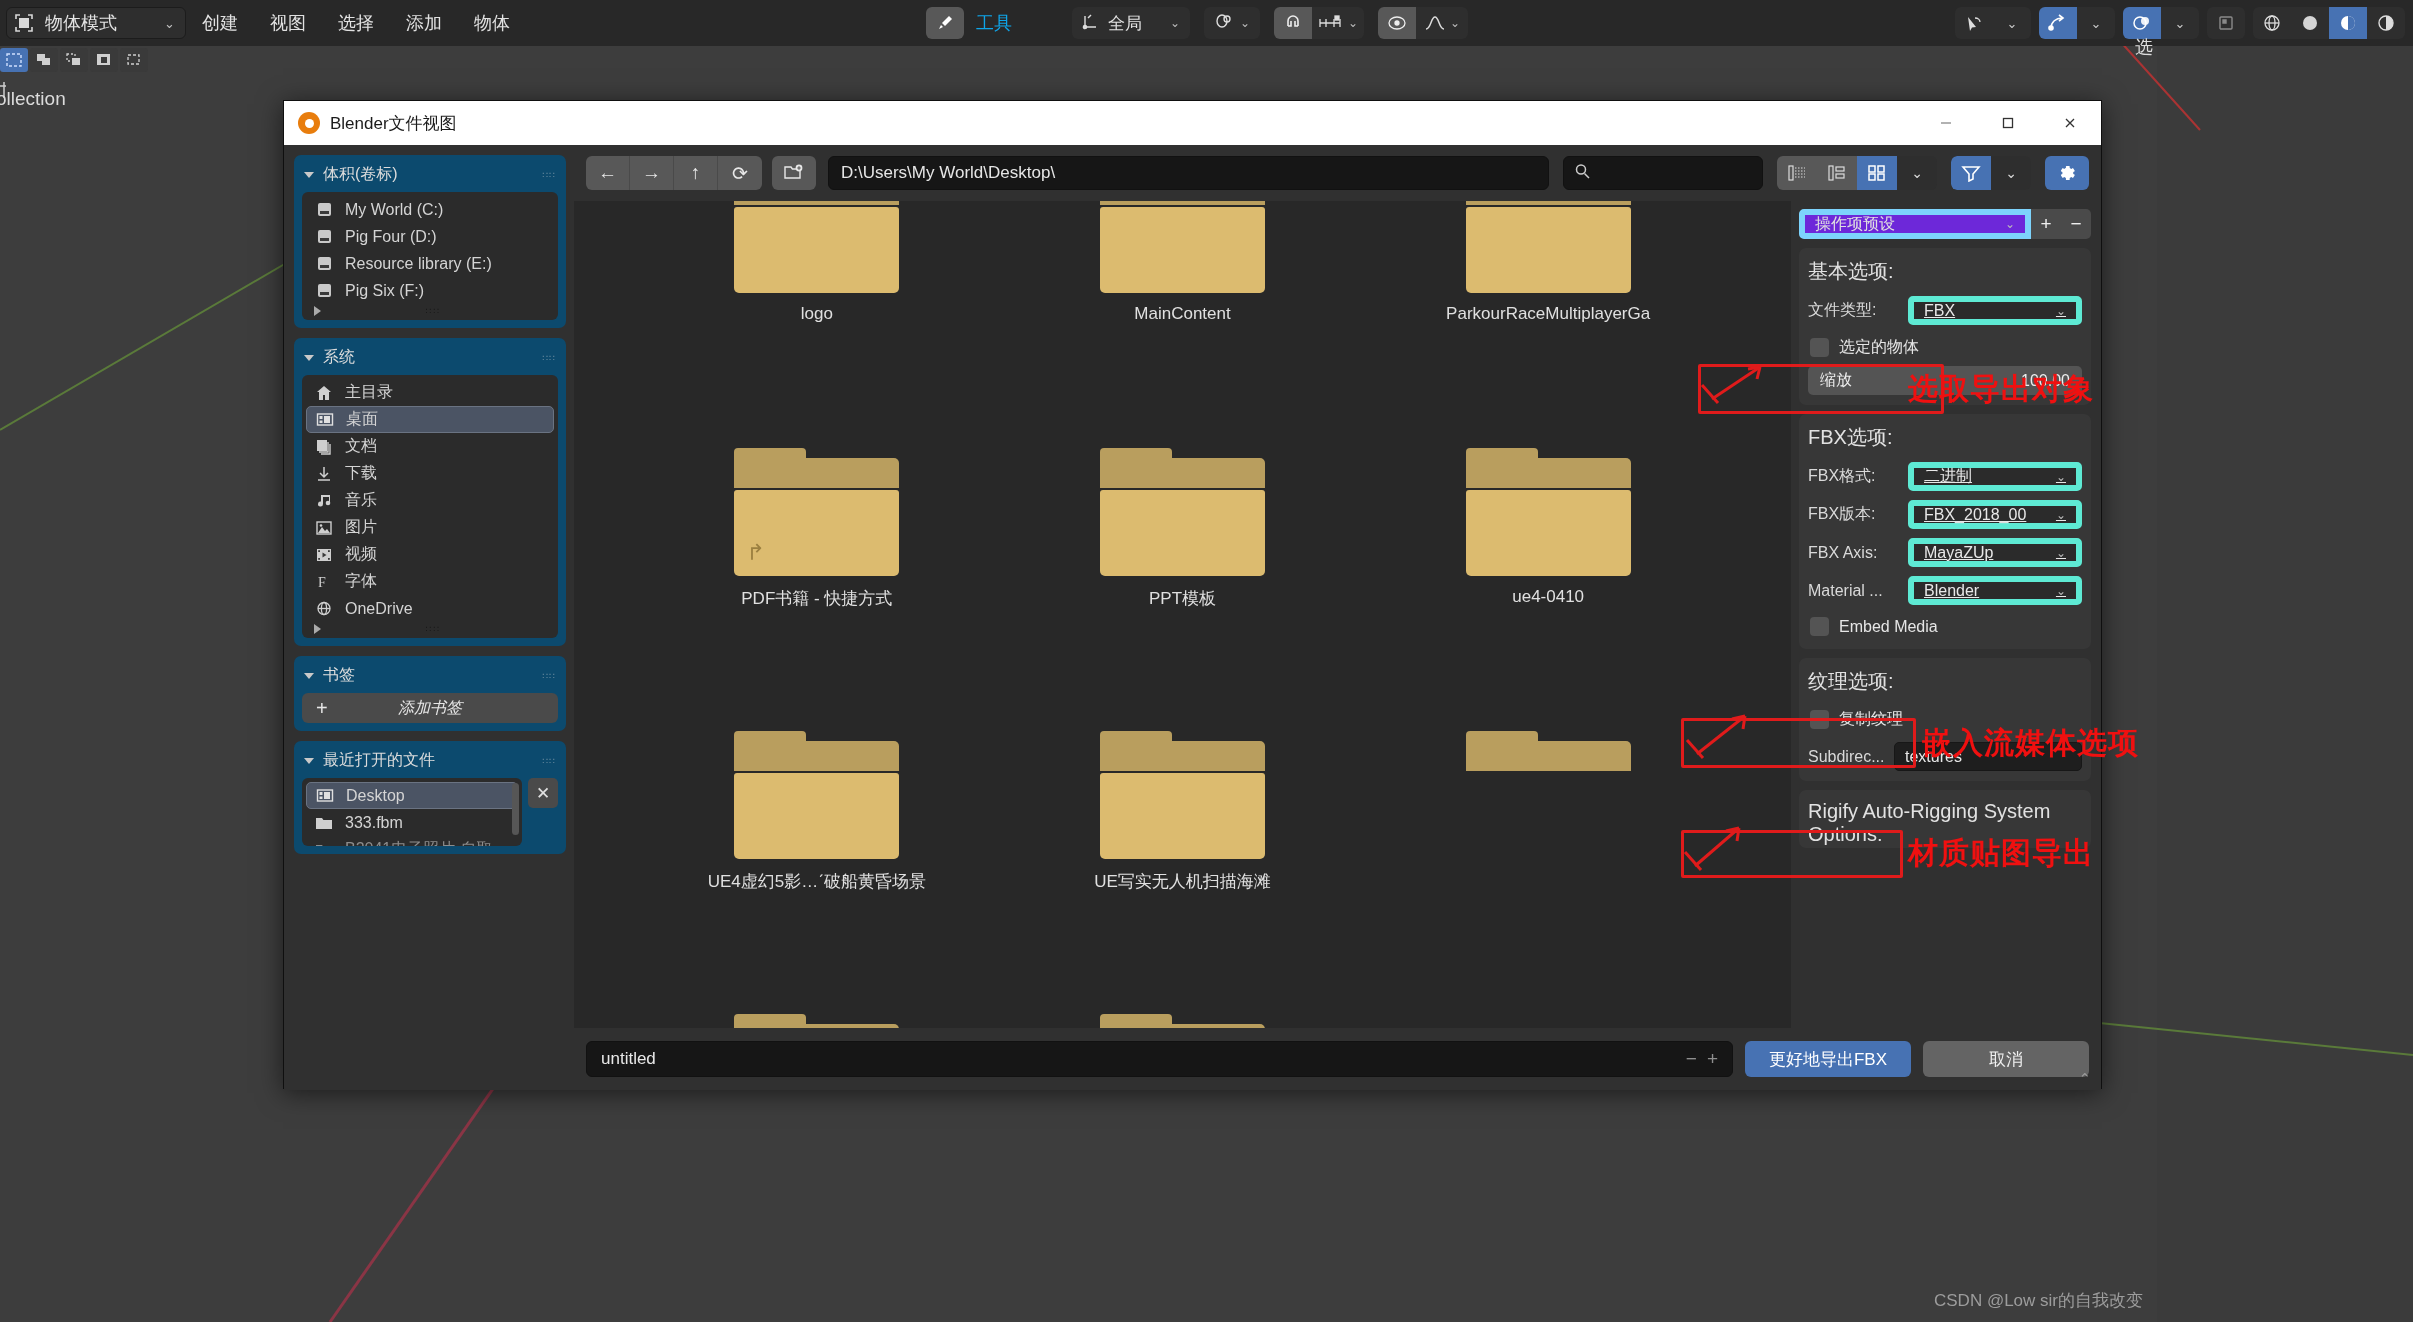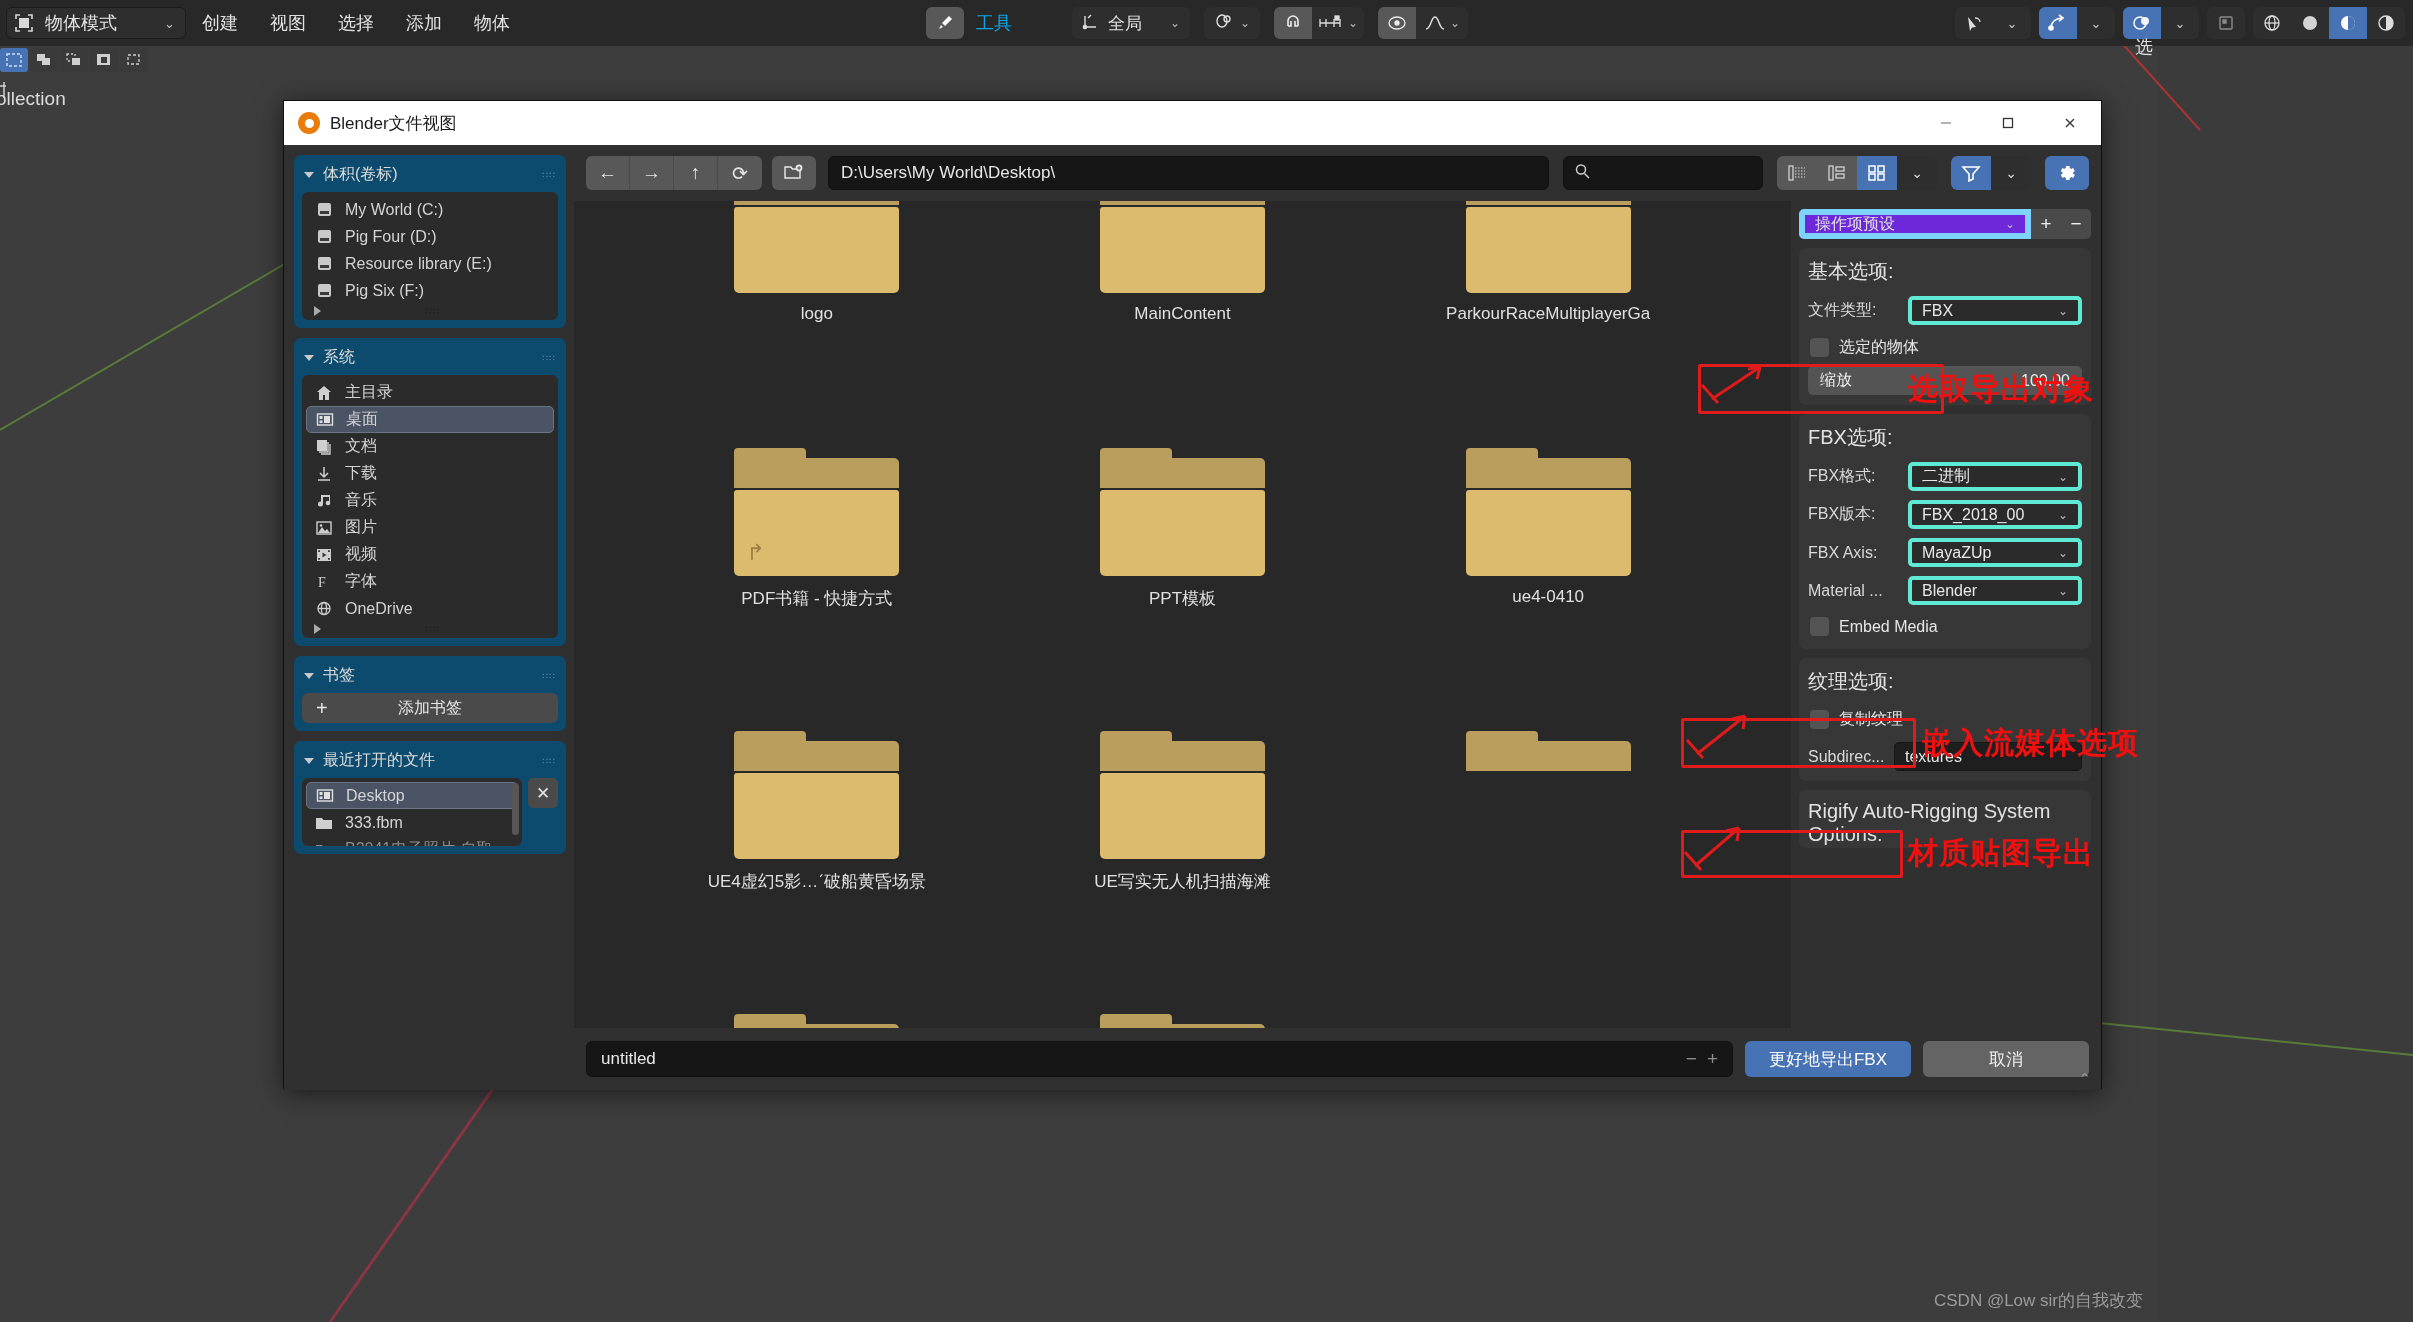--- a/index.html
+++ b/index.html
@@ -105,21 +105,21 @@
              color:#cfcfcf; flex:0 0 20px; }
   .list-foot { display:flex; align-items:center; padding:2px 8px 2px 8px; }
   .tri-r { width:0;height:0;border-top:5px solid transparent;border-bottom:5px solid transparent;
            border-left:7px solid #aaa; }
   .foot-dots { margin:0 auto; opacity:.45; font-size:9px; letter-spacing:2px; }
   .addbm {
     display:flex; align-items:center; background:#4a4a4a; border-radius:6px;
     height:30px; color:#e6e6e6; font-size:16px; position:relative;
   }
   .addbm .plus { margin-left:14px; font-size:20px; }
-  .addbm .lbl { position:absolute; left:0; right:0; text-align:center; }
+  .addbm .lbl { position:absolute; left:0; right:0; text-align:center;font-style:italic; }
   .recent-wrap { display:flex; gap:6px; align-items:flex-start; }
   .recent-list { flex:1; background:#2b2b2b; border-radius:6px; padding:4px 4px 0 4px;
                  position:relative; height:68px; overflow:hidden; }
   .rscroll { position:absolute; right:3px; top:5px; width:7px; height:52px;
              background:#565656; border-radius:4px; }
   .xbtn { width:30px; height:30px; background:#4a4a4a; border-radius:5px;
           display:flex; align-items:center; justify-content:center; color:#e0e0e0; font-size:17px; }
 
   
   .fb-main { flex:1; display:flex; flex-direction:column; min-width:0; }
@@ -199,22 +199,22 @@
   }
   .preset-box .cv { margin-left:auto; font-size:12px; color:#bbb; }
   .pbtn { width:30px; height:30px; background:#4a4a4a; color:#eee; font-size:19px;
           display:flex; align-items:center; justify-content:center; }
   .pbtn.last { border-radius:0 5px 5px 0; }
   .opt-block { background:#373737; border-radius:7px; padding:10px 9px; margin-bottom:9px; }
   .opt-head { color:#e2e2e2; font-size:20px; margin-bottom:11px; }
   .opt-row { display:flex; align-items:center; gap:8px; margin-bottom:9px; }
   .opt-lbl { color:#d9d9d9; font-size:16px; width:92px; flex:0 0 92px; }
   .opt-select {
-    flex:1; height:29px; background:#2b2b2b; border:4px solid #5eead4; border-radius:5px;
-    color:#e8e8e8; font-size:16px; display:flex; align-items:center; padding:0 10px;
+    flex:1; height:29px; background:#2b2b2b; border:6px solid #5eead4; border-radius:5px;
+    color:#e8e8e8; font-size:16px; display:flex; align-items:center; padding:0 10px;text-decoration:underline;
   }
   .opt-select .cv { margin-left:auto; font-size:12px; color:#bbb; }
   .opt-check { display:flex; align-items:center; gap:10px; padding:3px 2px; }
   .cbox { width:19px; height:19px; background:#545454; border-radius:4px; flex:0 0 19px; }
   .opt-check .ctext { color:#e6e6e6; font-size:16px; }
   .opt-slider {
     height:29px; background:#545454; border-radius:5px; display:flex; align-items:center;
     padding:0 12px; color:#eee; font-size:16px; margin-top:5px;
   }
   .opt-slider .v { margin-left:auto; }

